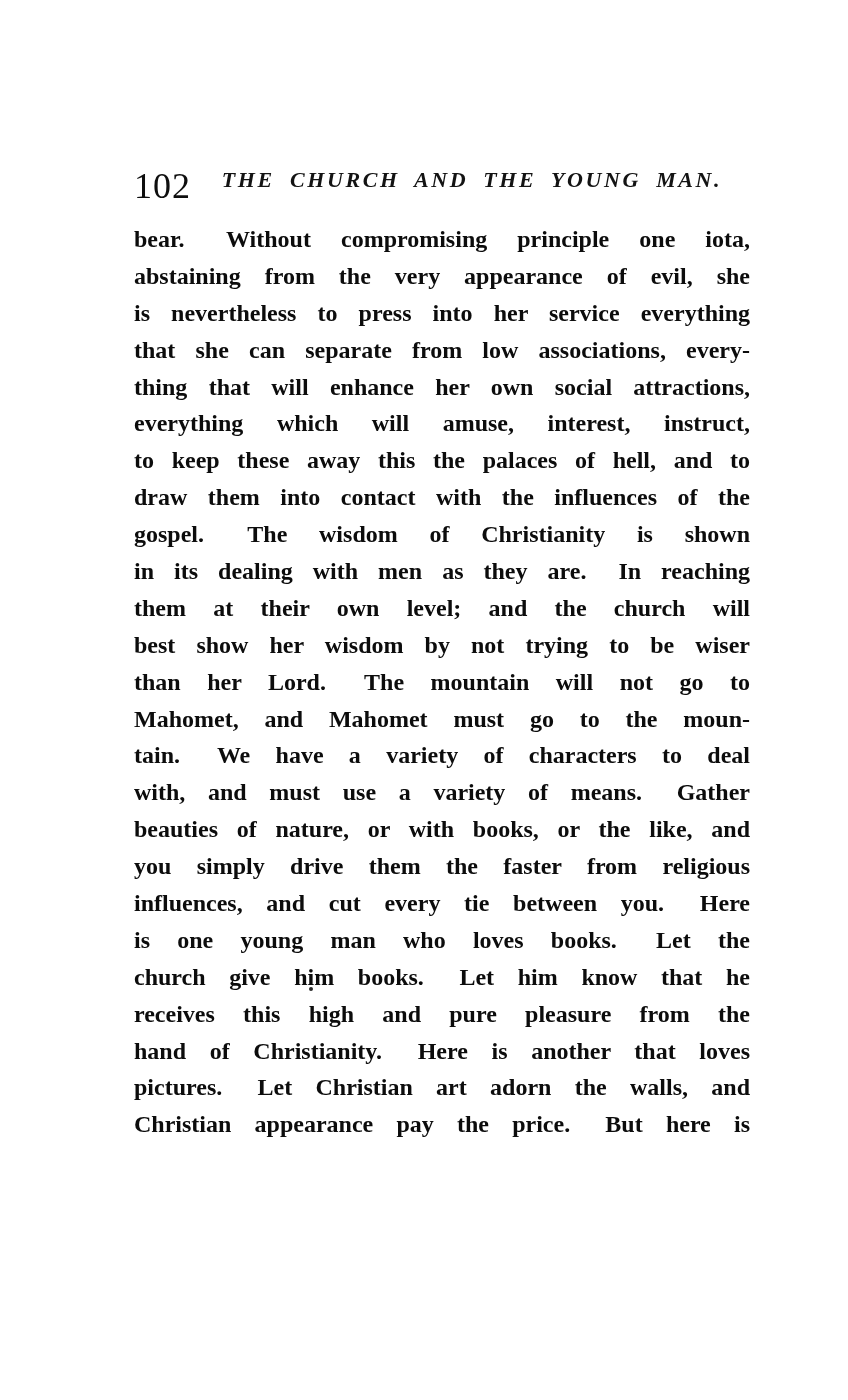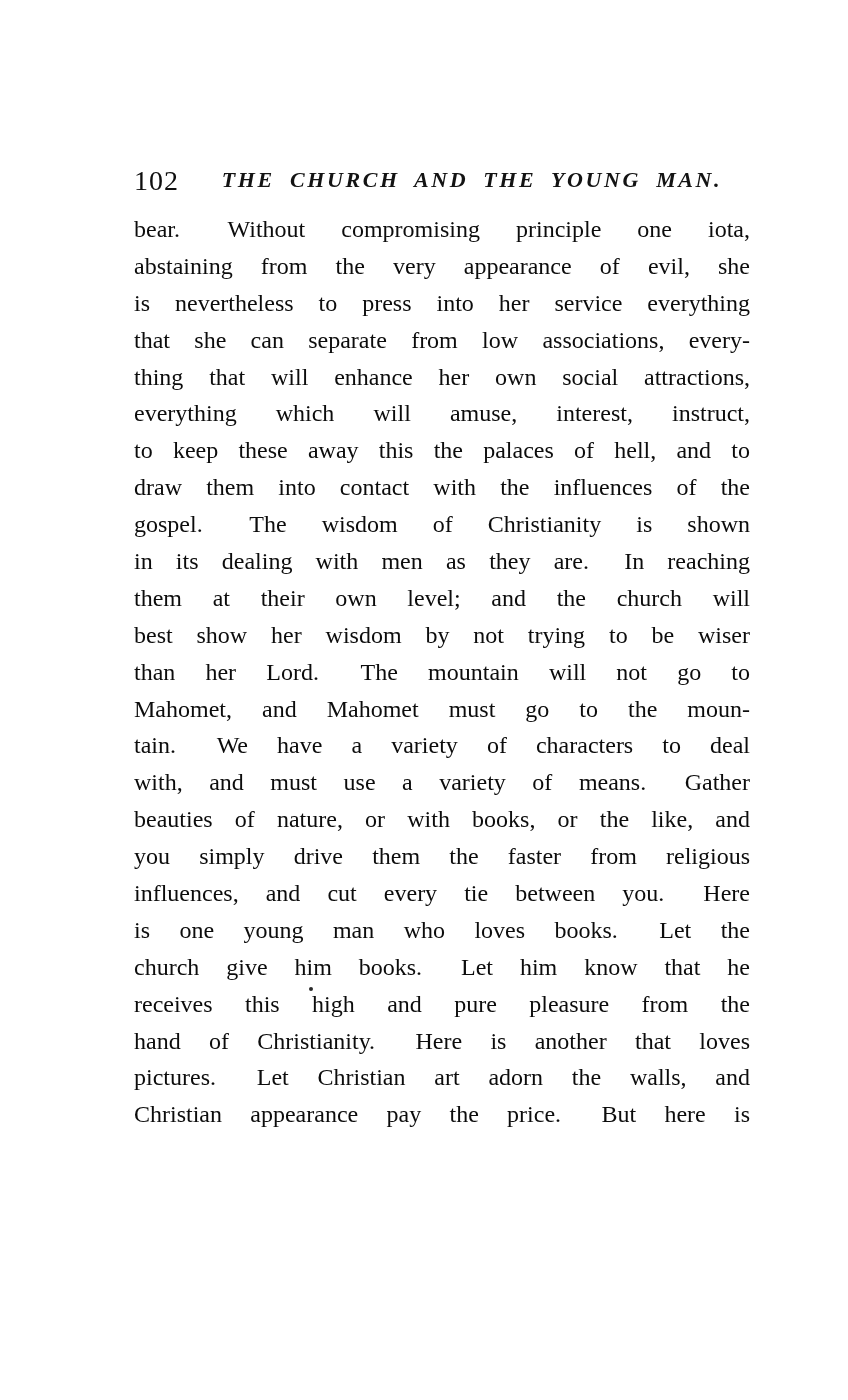--- a/index.html
+++ b/index.html
@@ -20,43 +20,44 @@
     position: absolute;
     top: 163px;
     left: 134px;
     width: 616px;
     height: 34px;
   }
   .page-number {
     position: absolute;
     left: 0;
     top: 2px;
-    font-size: 28px;
+    font-size: 36px;
     letter-spacing: 1px;
     color: #0e0e0e;
   }
   .running-title {
     position: absolute;
     left: 60px;
     right: 0;
     top: 4px;
     text-align: center;
     font-style: italic;
     font-size: 22px;
     letter-spacing: 2.6px;
     word-spacing: 7px;
     color: #131313;
     white-space: nowrap;
     font-weight: bold;
   }
   .text-block {
     position: absolute;
-    top: 211px;
+    top: 221px;
     left: 134px;
     width: 616px;
+    font-weight: bold;
   }
   .text-line {
     height: 36.9px;
     line-height: 36.9px;
     font-size: 24px;
     text-align: justify;
     text-align-last: justify;
     white-space: normal;
     color: #0c0c0c;
   }

